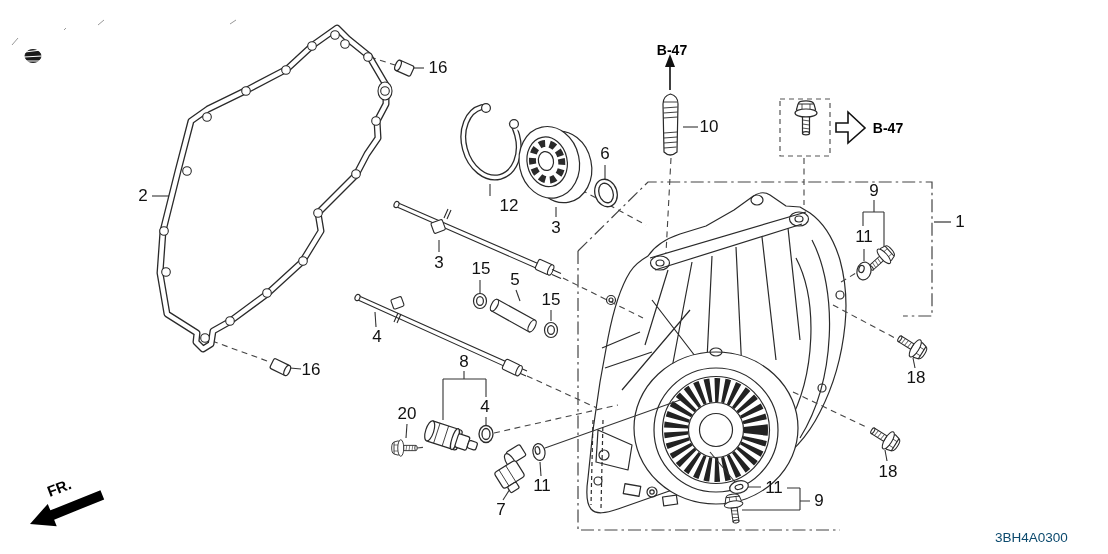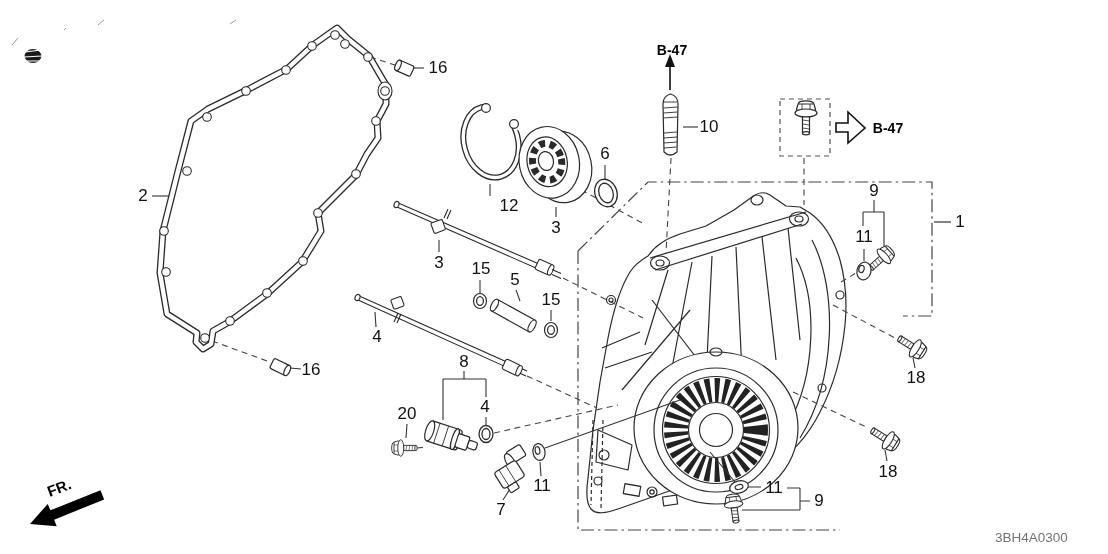--- a/index.html
+++ b/index.html
@@ -3,21 +3,21 @@
 <meta charset="utf-8">
 <style>
   html,body{margin:0;padding:0;background:#fff;}
   .stage{position:relative;width:1108px;height:554px;background:#fff;overflow:hidden;
          font-family:"Liberation Sans",sans-serif;}
   .stage svg{position:absolute;left:0;top:0;}
   .callout{position:absolute;transform:translate(-50%,-50%);font-size:17px;color:#111;
            font-weight:500;letter-spacing:0;white-space:nowrap;}
   .ref{position:absolute;transform:translate(-50%,-50%);font-size:14px;font-weight:bold;
        color:#000;white-space:nowrap;}
-  .code{position:absolute;font-size:13.5px;color:#737373;white-space:nowrap;}
+  .code{position:absolute;font-size:13.5px;color:#0c4a6e;white-space:nowrap;}
   .fr{position:absolute;font-size:15px;font-weight:bold;color:#000;
       transform:rotate(-21deg);white-space:nowrap;}
 </style>
 </head>
 <body>
 
 <div class="stage">
 <svg width="1108" height="554" viewBox="0 0 1108 554">
 
   <g stroke="#222">

